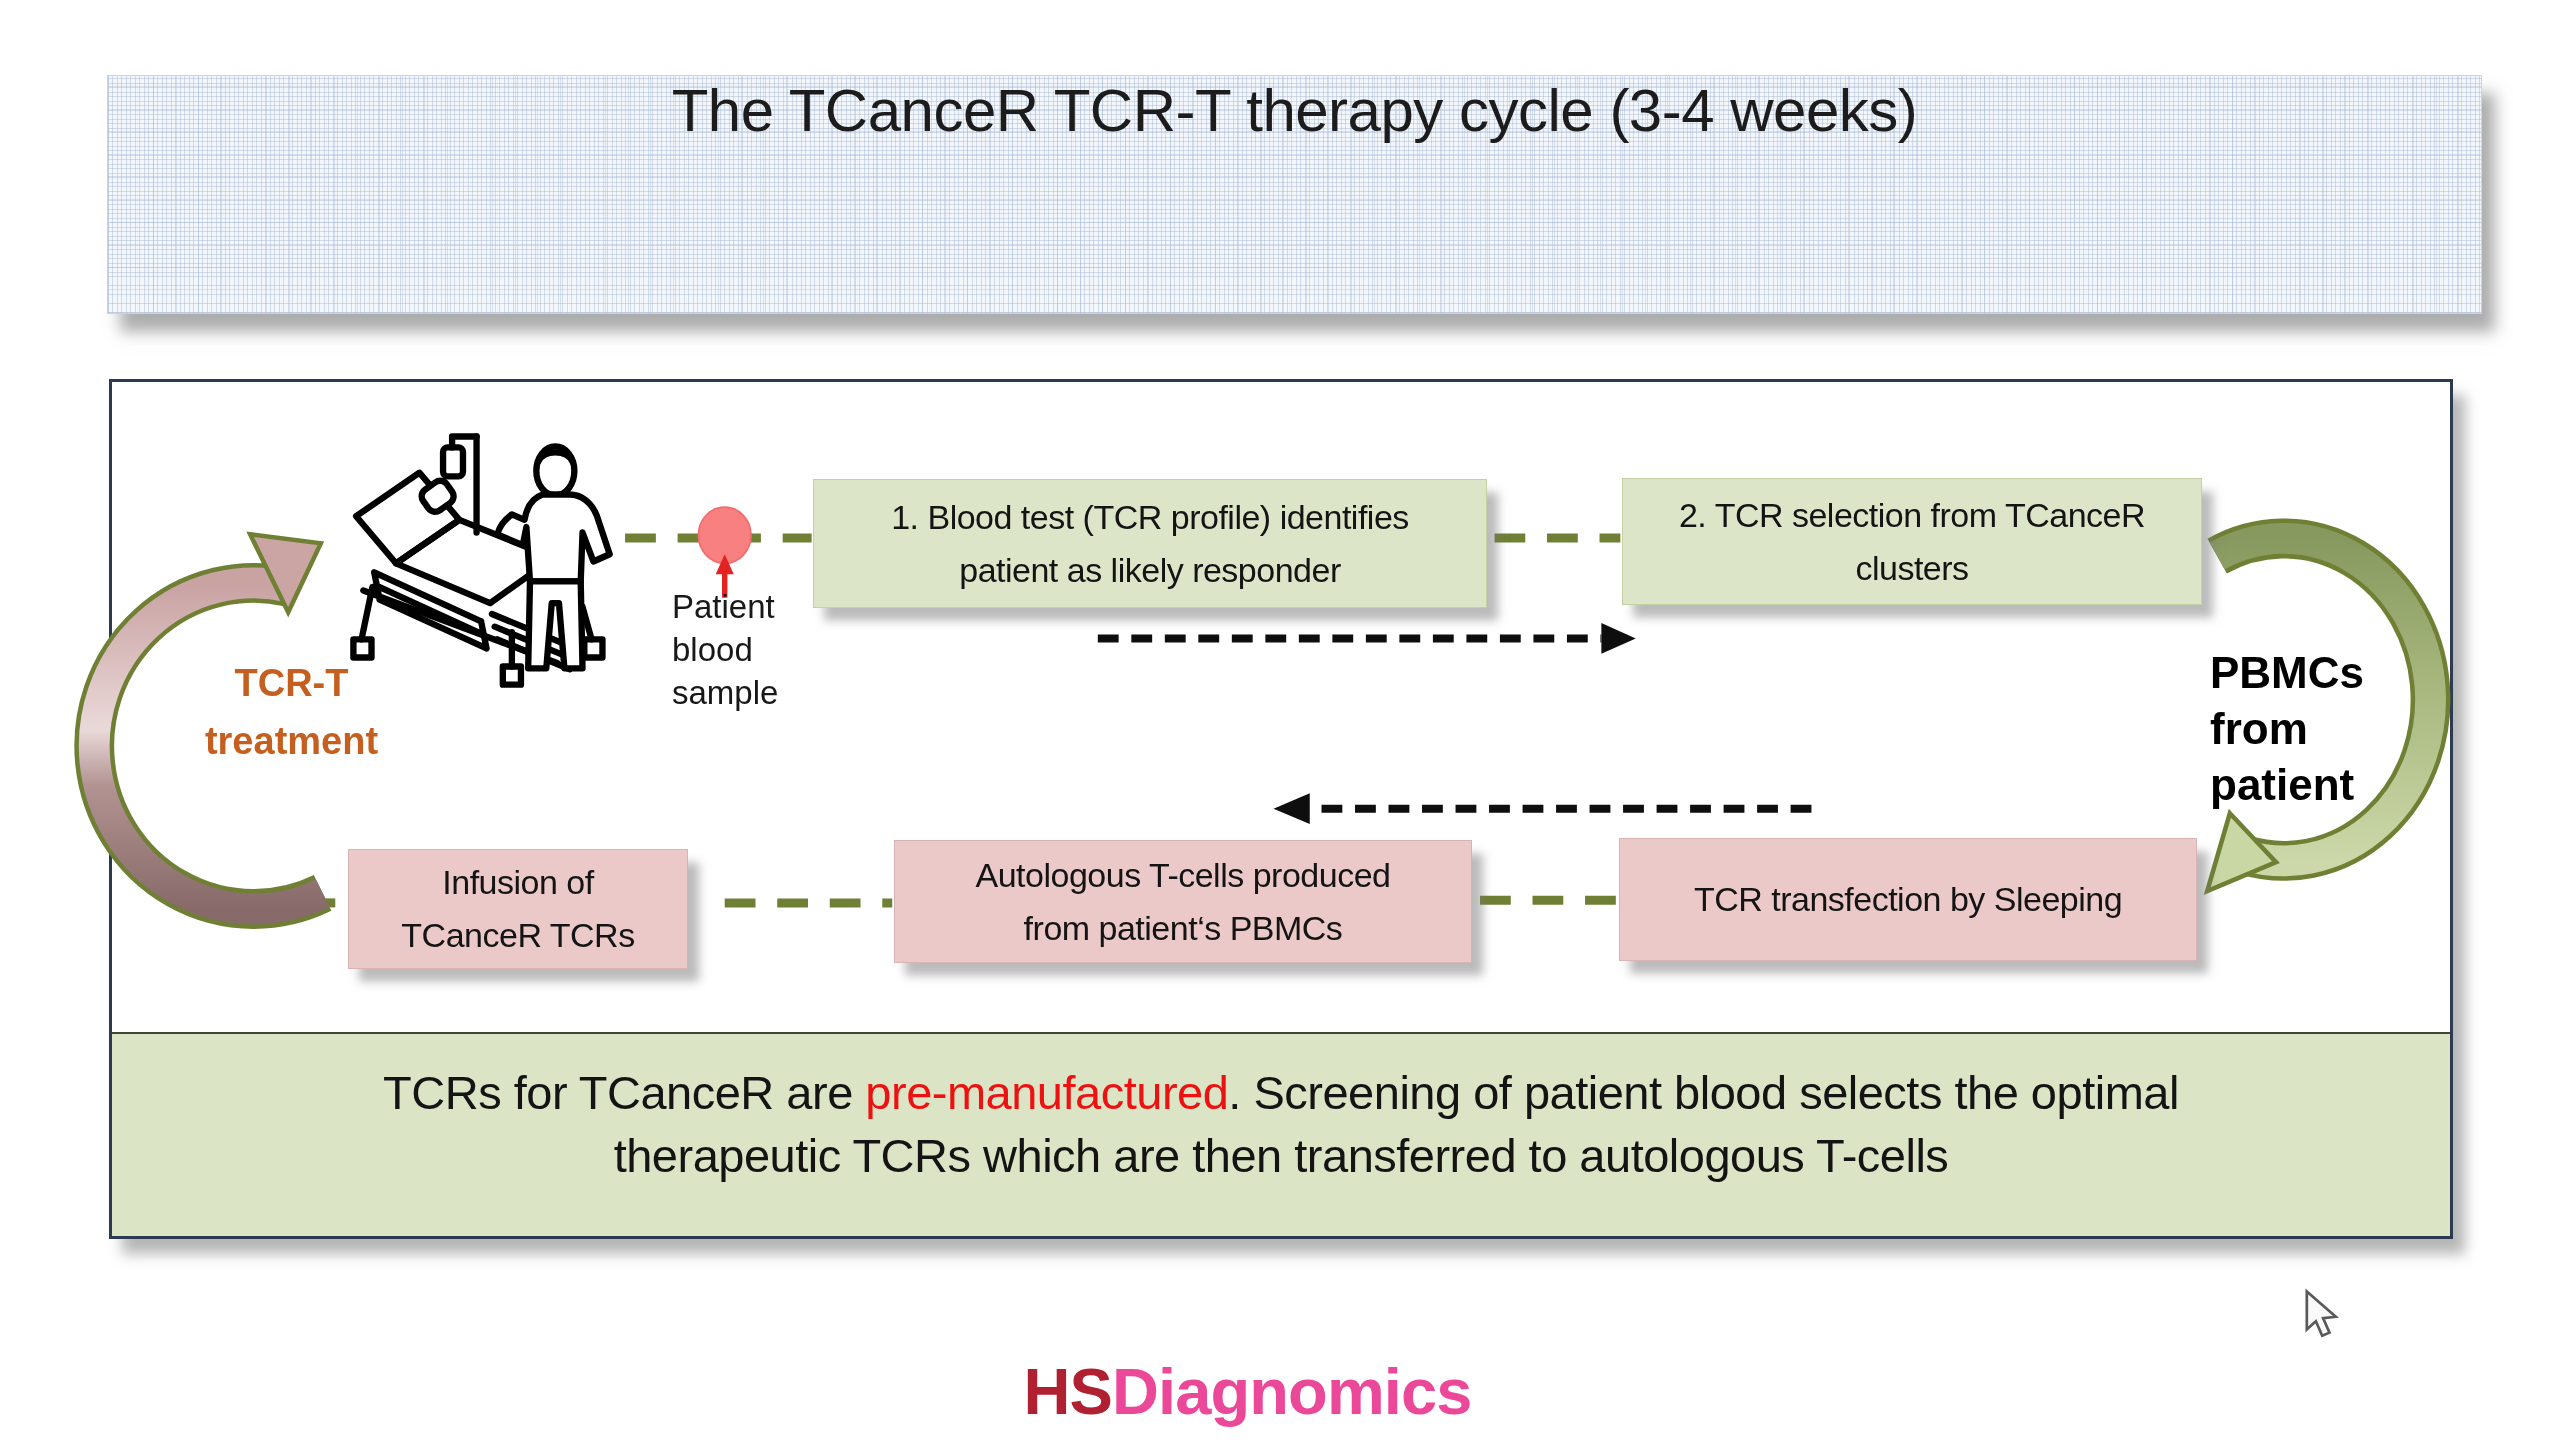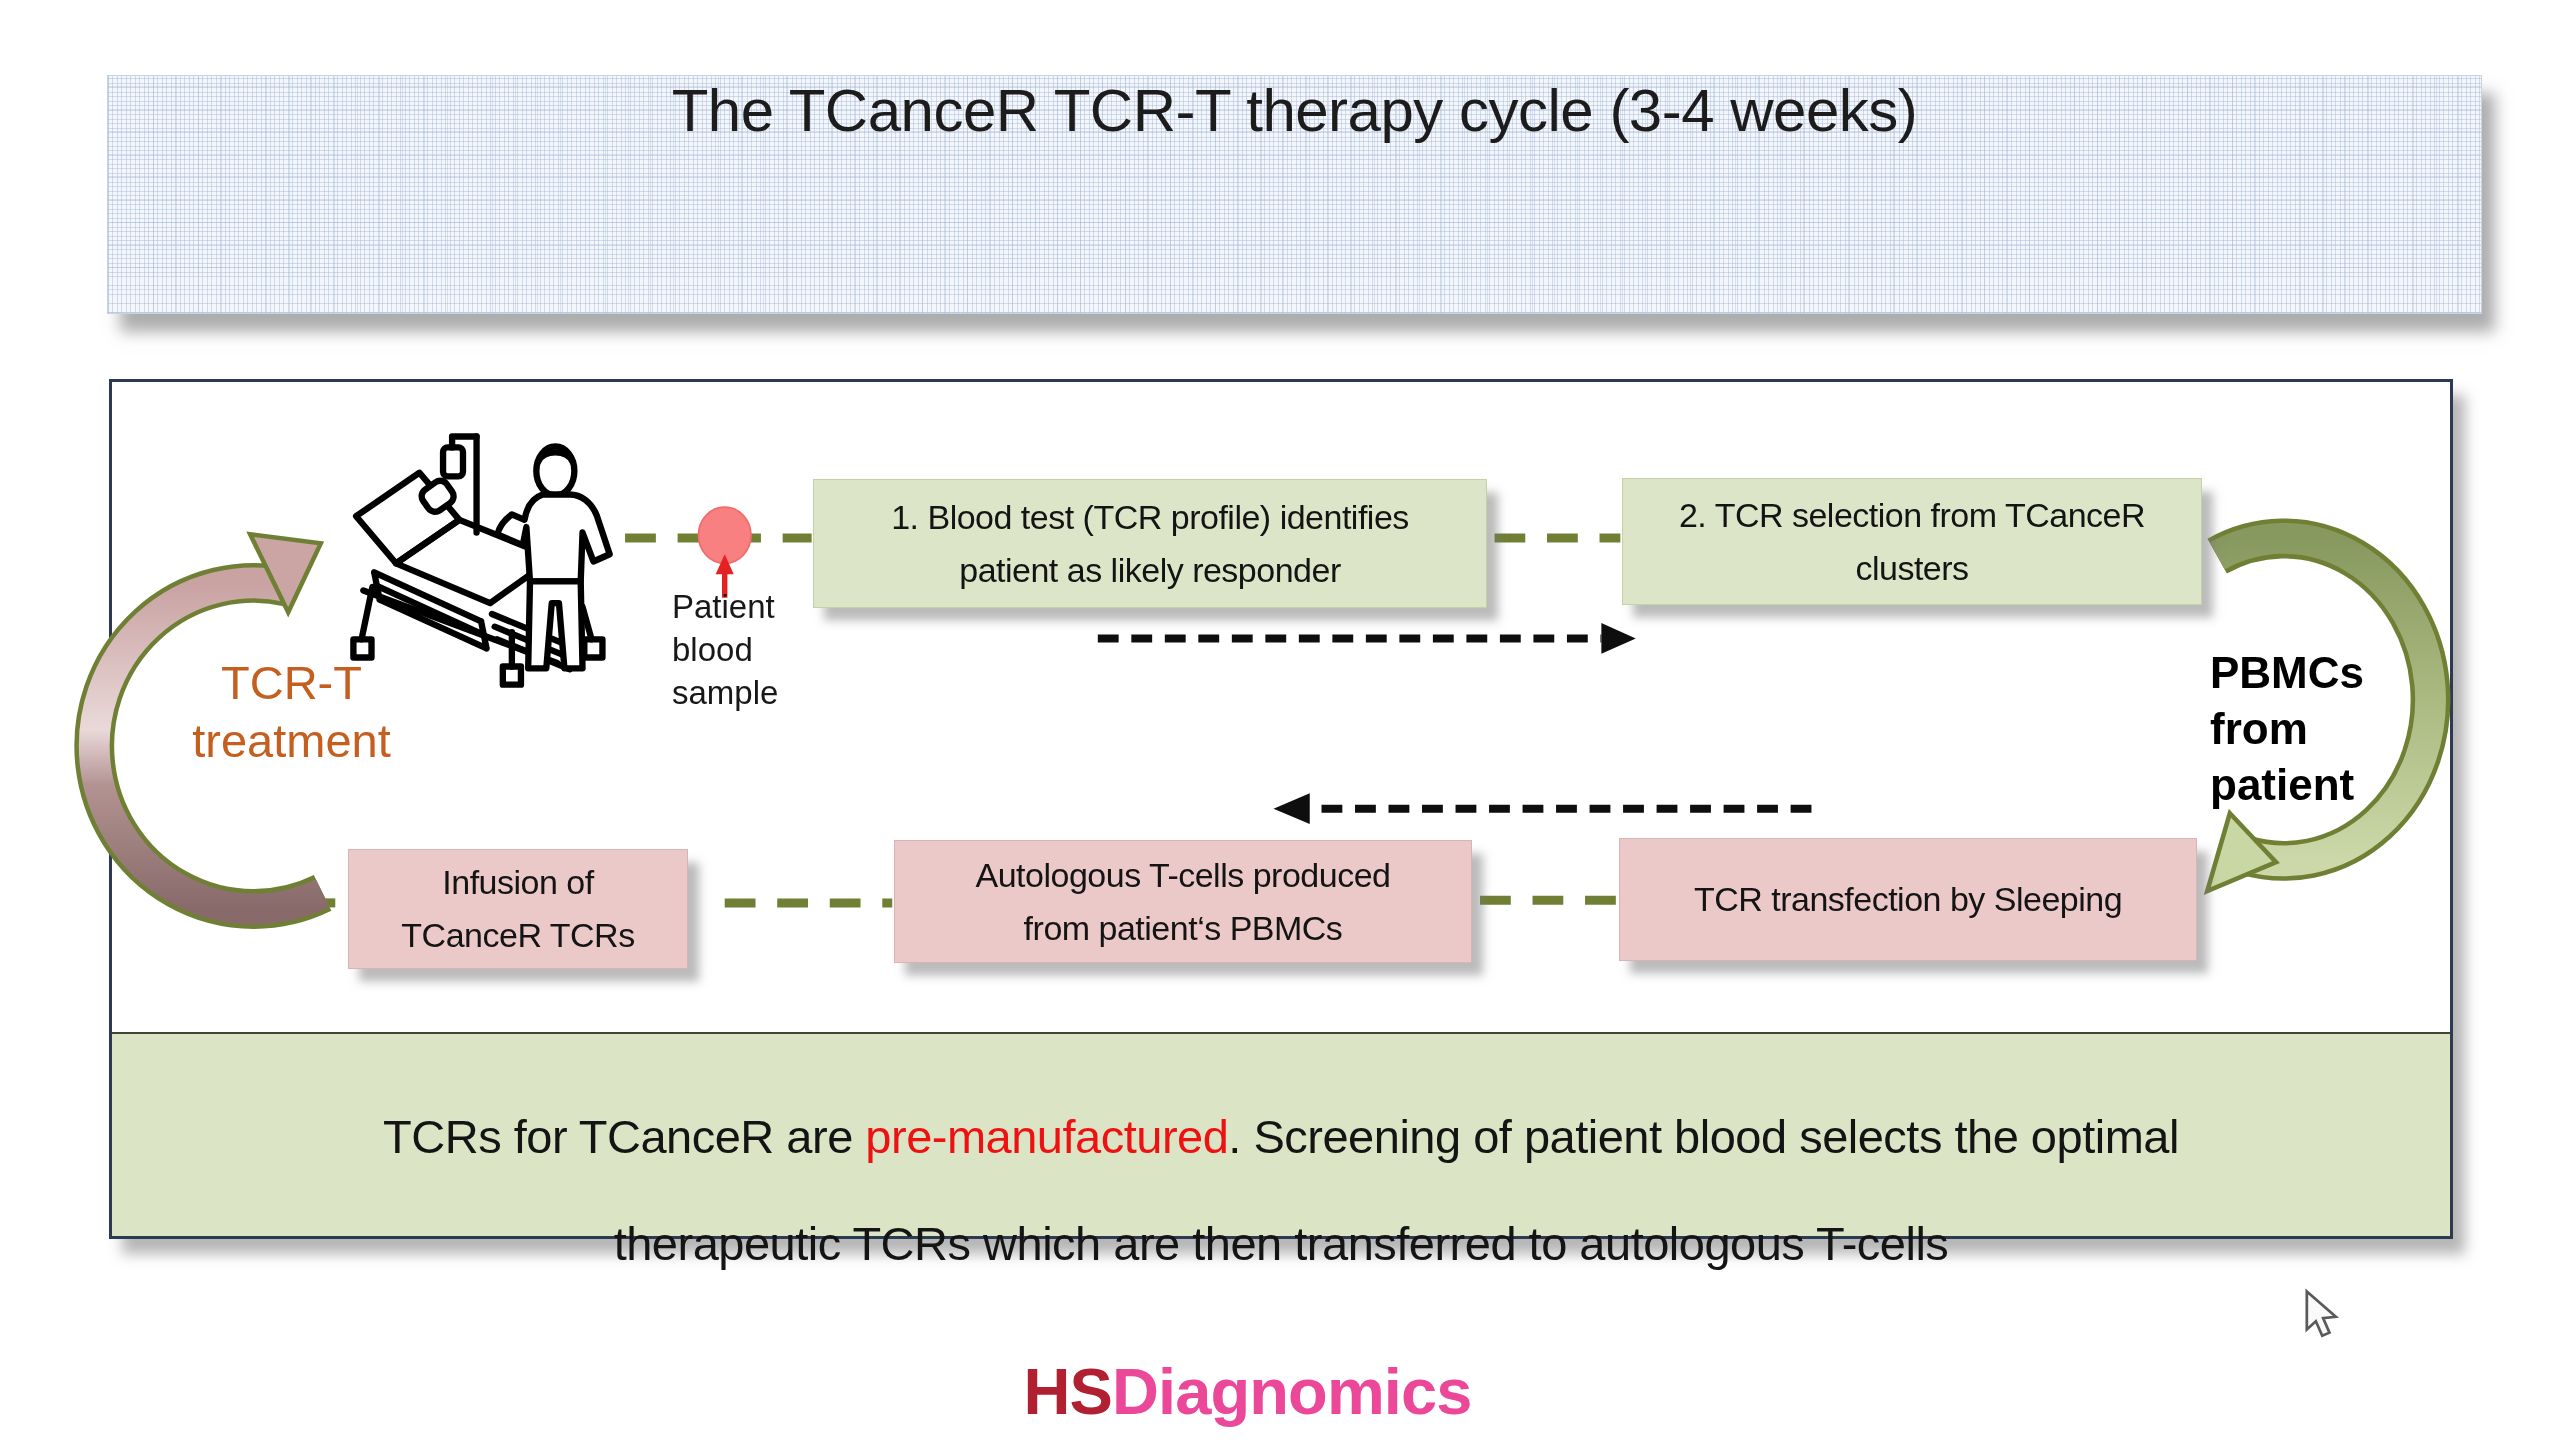--- a/index.html
+++ b/index.html
@@ -25,40 +25,40 @@
   .main-panel{
     position:absolute;left:109px;top:379px;width:2344px;height:860px;
     background:#ffffff;border:3.6px solid #2c3a52;box-sizing:border-box;
     box-shadow:12.7px 16.3px 12.7px rgba(110,110,110,0.5);
   }
   .summary-banner{
     position:absolute;left:0;bottom:0;width:100%;height:204px;
     background:#dbe5c5;border-top:2.7px solid #3f4637;box-sizing:border-box;
     text-align:center;padding-top:27px;
   }
-  .summary-banner .line{font-size:47px;line-height:63px;letter-spacing:-0.5px;color:#141414;margin-top:44px;}
+  .summary-banner .line{font-size:47px;line-height:63px;letter-spacing:-0.5px;color:#141414;}
   .summary-banner .hl{color:#ee1111;}
   
   .step{
     position:absolute;display:flex;flex-direction:column;align-items:center;justify-content:center;
     text-align:center;font-size:34px;line-height:53px;letter-spacing:-0.5px;color:#141414;
     box-sizing:border-box;
   }
   .step span{white-space:nowrap;}
   .green{background:#dce5c8;border:1.8px solid #c3d1a4;box-shadow:11px 12.7px 9px rgba(120,120,120,0.5);}
   .pink{background:#ecc9c9;border:1.8px solid #d9b4b4;box-shadow:11px 12.7px 9px rgba(120,120,120,0.5);}
   .box1{left:813px;top:479px;width:674px;height:129px;}
   .box2{left:1622px;top:478px;width:580px;height:127px;}
   .box3{left:1619px;top:838px;width:578px;height:123px;}
   .box4{left:348px;top:849px;width:340px;height:120px;}
   .box5{left:894px;top:840px;width:578px;height:123px;}
   
   .treatment-label{
     position:absolute;left:174px;top:654px;width:235px;text-align:center;
-    font-size:47px;line-height:58px;font-weight:normal;color:#c55f1f;
+    font-size:38px;line-height:58px;font-weight:bold;color:#c55f1f;
   }
   .sample-label{
     position:absolute;left:672px;top:585px;width:199px;
     font-size:33px;line-height:43px;color:#181818;
   }
   .pbmcs-label{
     position:absolute;left:2210px;top:645px;width:217px;
     font-size:44px;line-height:56px;font-weight:bold;color:#000;
   }
   

